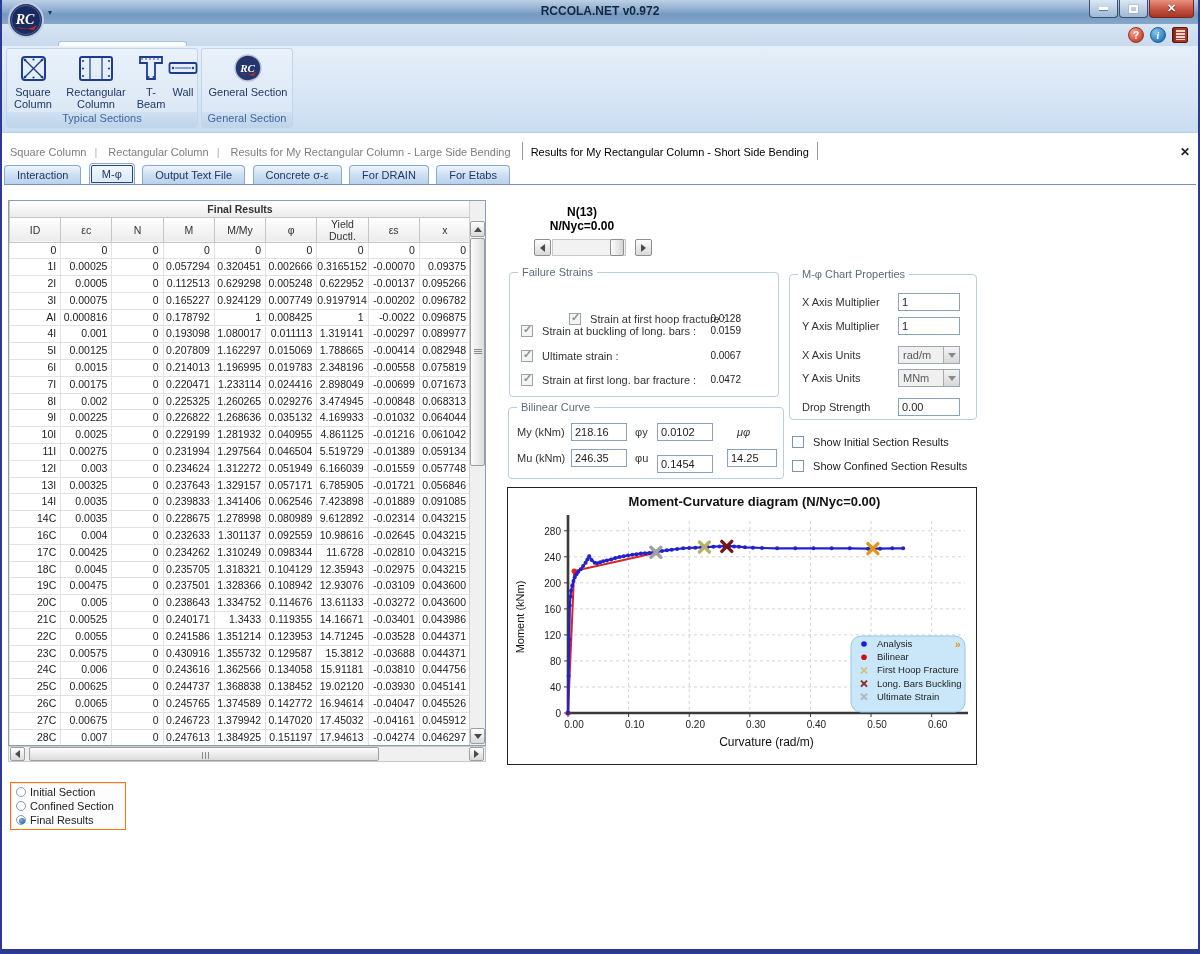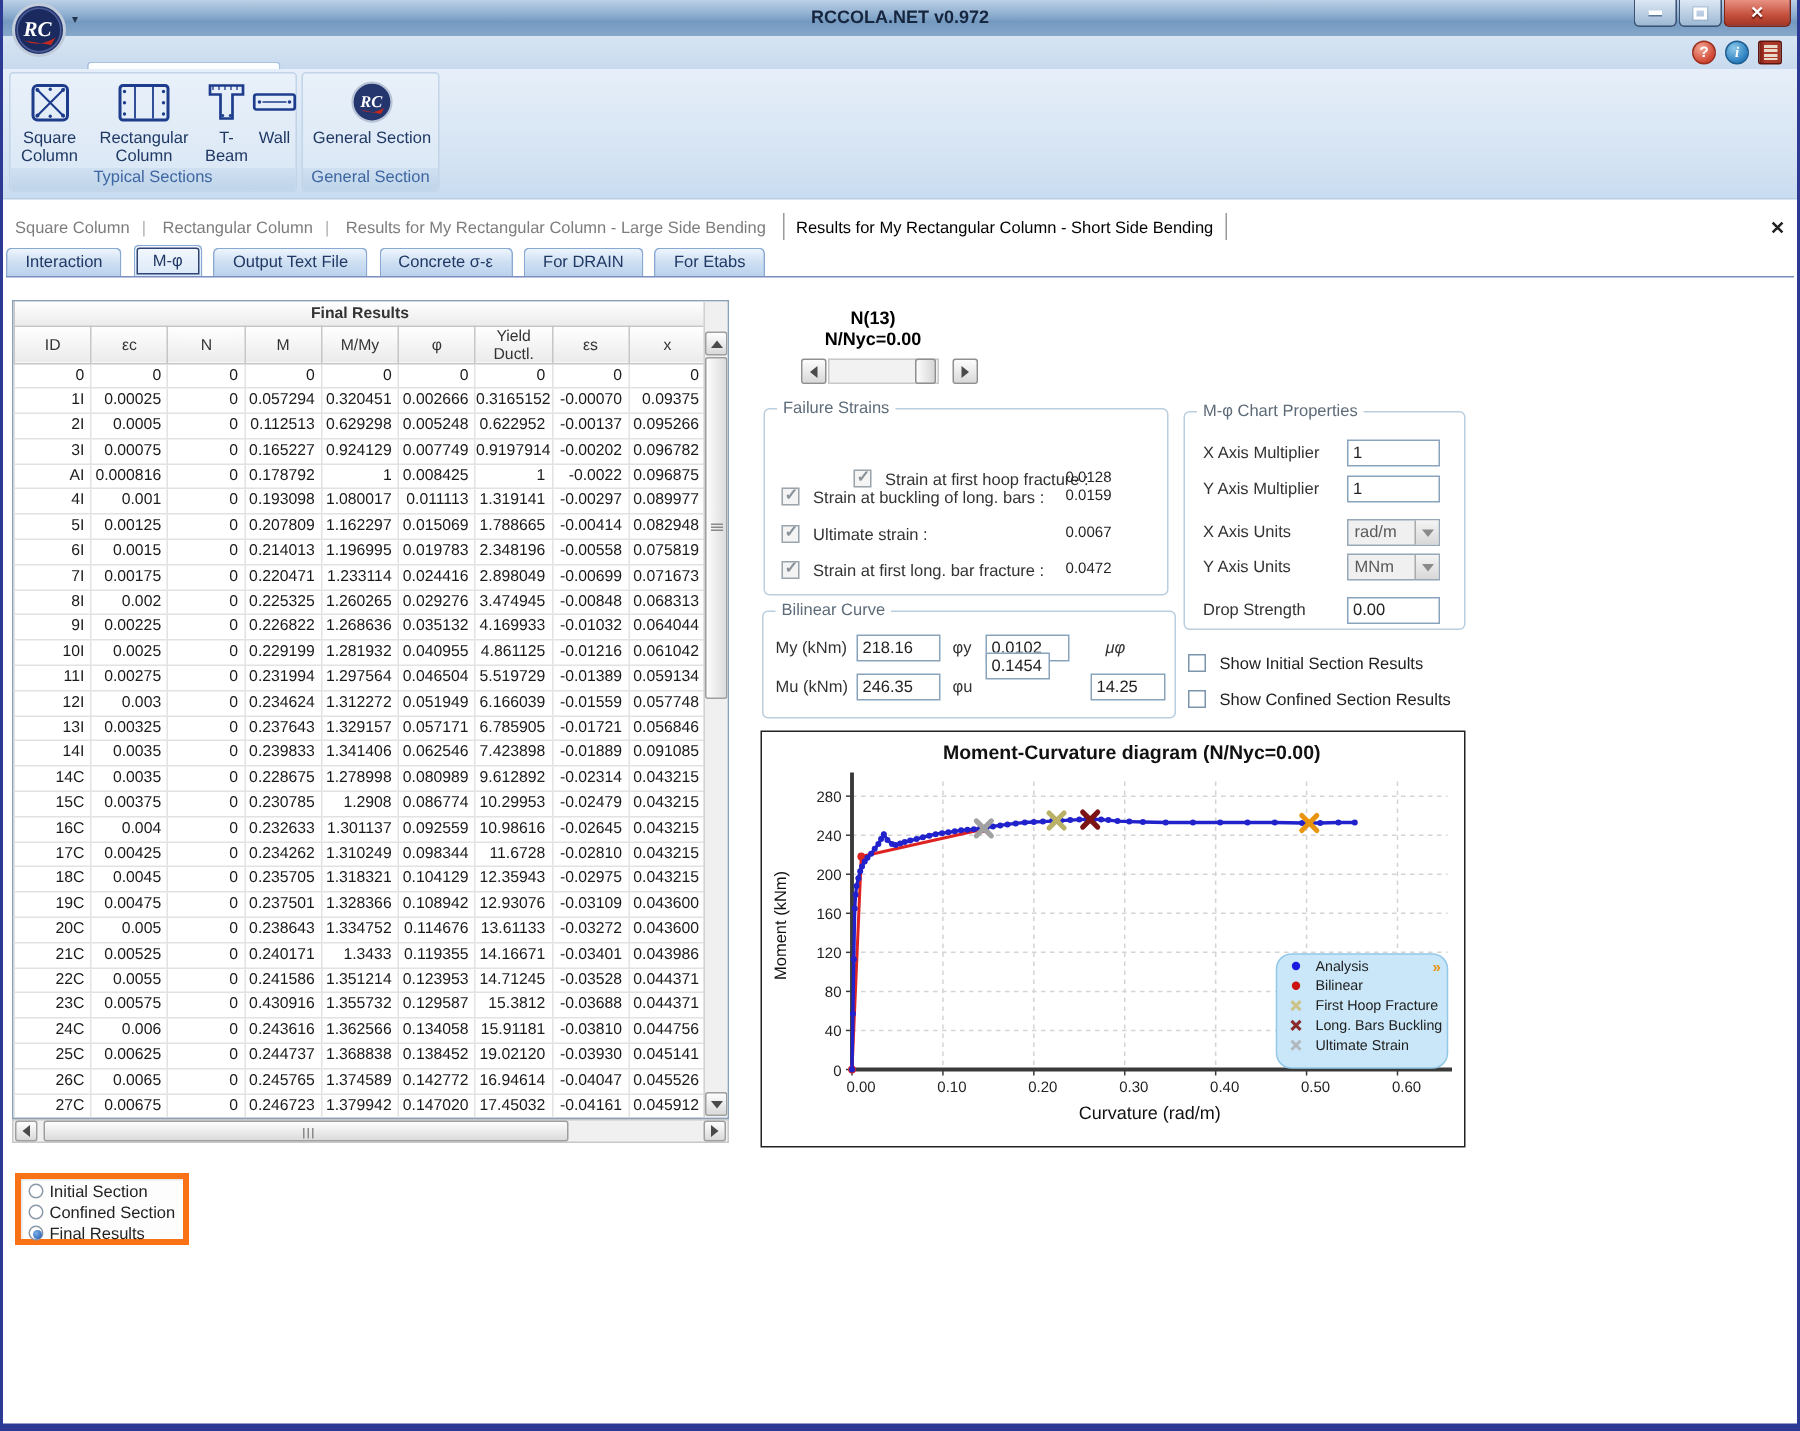--- a/index.html
+++ b/index.html
@@ -105,21 +105,21 @@
   input.fld { position:absolute; height:18px; border:1px solid #8aa3bd; font-family:"Liberation Sans",sans-serif; font-size:11px; padding:0 3px; color:#222; background:#fff; }
   .dd { position:absolute; height:18px; width:60px; border:1px solid #98a8b8; background:#f0f0f0; color:#5a5a5a; font-size:11px; }
   .dd .txt { position:absolute; left:4px; top:2px; }
   .dd .btn { position:absolute; right:0; top:0; width:16px; height:16px; background:linear-gradient(180deg,#f4f4f4,#d8d8d8); border-left:1px solid #aaa; display:flex; align-items:center; justify-content:center; }
   .opt-row { position:absolute; font-size:11px; color:#222; }
 
   
   .chart-panel { position:absolute; left:505px; top:487px; width:470px; height:278px; border:1px solid #222; background:#fff; }
 
   
-  .radio-box { position:absolute; left:8px; top:782px; width:116px; height:48px; border:4px solid #f97316; background:#fdfdfd; box-shadow:inset 1px 1px 0 #e8e8e8; }
+  .radio-box { position:absolute; left:8px; top:782px; width:116px; height:48px; border:1px solid #f97316; background:#fdfdfd; box-shadow:inset 1px 1px 0 #e8e8e8; }
   .radio-row { position:absolute; left:5px; font-size:11px; color:#222; }
   .rb { display:inline-block; width:10px; height:10px; border:1px solid #8a98a8; border-radius:50%; background:#fff; vertical-align:-1px; margin-right:4px; position:relative; }
   .rb.sel::after { content:""; position:absolute; left:2px; top:2px; width:6px; height:6px; border-radius:50%; background:radial-gradient(circle at 35% 35%,#7ab0e8,#1d4fa8); }
 </style>
 </head>
 <body>
 
 <div id="app">
 
   <div class="titlebar">
@@ -453,31 +453,20 @@
             <td>0.0035</td>
             <td>0</td>
             <td>0.228675</td>
             <td>1.278998</td>
             <td>0.080989</td>
             <td>9.612892</td>
             <td>-0.02314</td>
             <td>0.043215</td>
           </tr>
           <tr>
-            <td>15C</td>
-            <td>0.00375</td>
-            <td>0</td>
-            <td>0.230785</td>
-            <td>1.2908</td>
-            <td>0.086774</td>
-            <td>10.29953</td>
-            <td>-0.02479</td>
-            <td>0.043215</td>
-          </tr>
-          <tr>
             <td>16C</td>
             <td>0.004</td>
             <td>0</td>
             <td>0.232633</td>
             <td>1.301137</td>
             <td>0.092559</td>
             <td>10.98616</td>
             <td>-0.02645</td>
             <td>0.043215</td>
           </tr>
@@ -710,21 +699,21 @@
   <div class="groupbox" style="left:506px; top:407px; width:276px; height:72px;">
     <div class="gb-title">Bilinear Curve</div>
     <span class="field-label" style="left:8px; top:18px;">My (kNm)</span>
     <input class="fld" style="left: 62px; top: 15px; width: 56px;" value="218.16">
     <span class="field-label" style="left:126px; top:18px;">φy</span>
     <input class="fld" style="left: 148px; top: 15px; width: 56px;" value="0.0102">
     <span class="field-label" style="left:228px; top:18px;font-style:italic;">μφ</span>
     <span class="field-label" style="left:8px; top:44px;">Mu (kNm)</span>
     <input class="fld" style="left: 62px; top: 41px; width: 56px;" value="246.35">
     <span class="field-label" style="left:126px; top:44px;">φu</span>
-    <input class="fld" style="left: 148px; top: 27px; width: 43px;" value="0.1454">
+    <input class="fld" style="left: 148px; top: 47px; width: 56px;" value="0.1454">
     <input class="fld" style="left: 218px; top: 41px; width: 50px;" value="14.25">
   </div>
 
   <div class="chart-panel">
     <svg id="chart-svg" width="468" height="276">
         <line x1="120.61068702290076" y1="33" x2="120.61068702290076" y2="225" stroke="#d4d4d4" stroke-dasharray="3,3"></line>
         <line x1="181.22137404580153" y1="33" x2="181.22137404580153" y2="225" stroke="#d4d4d4" stroke-dasharray="3,3"></line>
         <line x1="241.83206106870227" y1="33" x2="241.83206106870227" y2="225" stroke="#d4d4d4" stroke-dasharray="3,3"></line>
         <line x1="302.44274809160305" y1="33" x2="302.44274809160305" y2="225" stroke="#d4d4d4" stroke-dasharray="3,3"></line>
         <line x1="363.05343511450377" y1="33" x2="363.05343511450377" y2="225" stroke="#d4d4d4" stroke-dasharray="3,3"></line>

